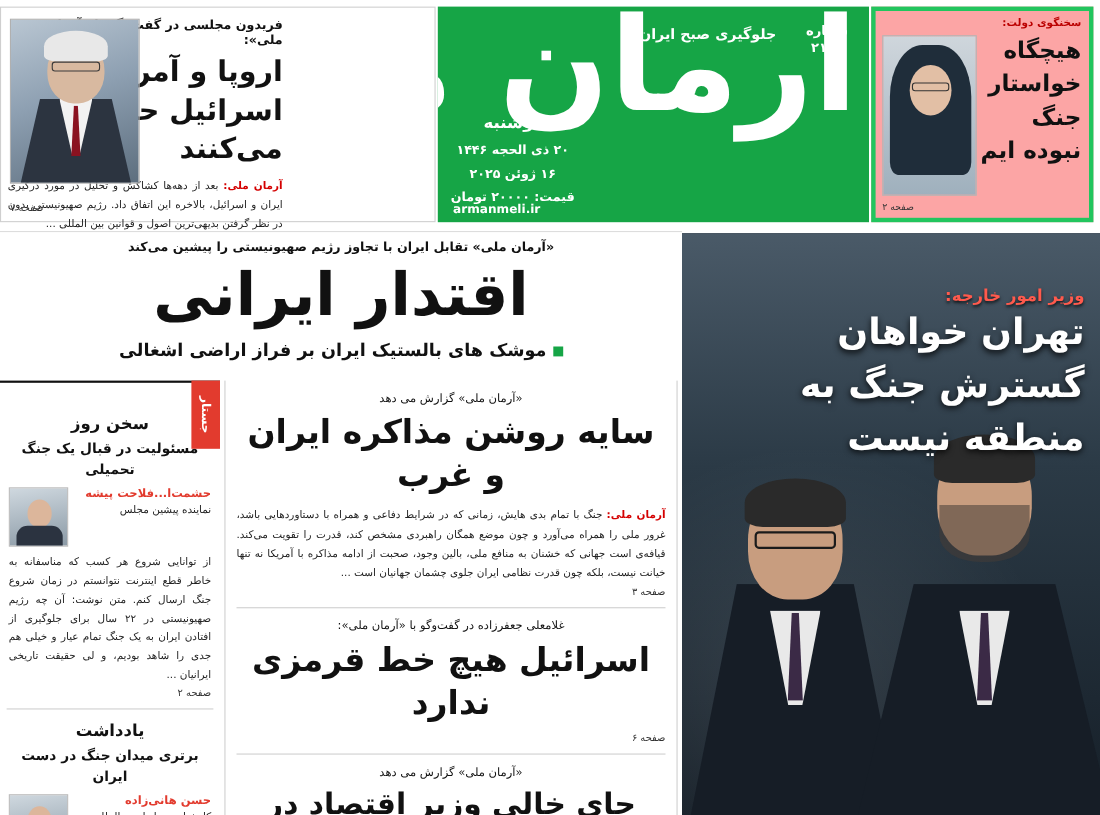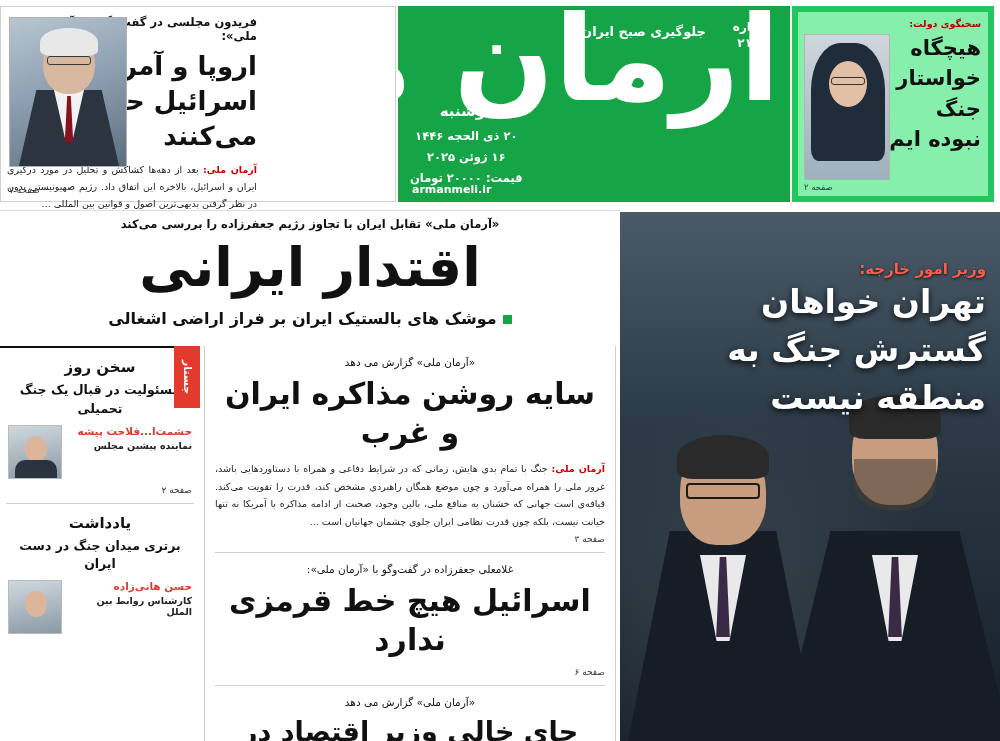--- a/index.html
+++ b/index.html
@@ -135,22 +135,22 @@
   .logo-panel .site {
     position: absolute; left: 14px; bottom: 6px;
     font-size: 11px; font-weight: bold;
     direction: ltr;
   }
 
   
   .teaser-right {
     position: absolute; left: 792px; top: 6px;
     width: 202px; height: 196px;
-    border: 6px solid #22c55e;
-    background: #86efac;
+    border: 4px solid #22c55e;
+    background: #fca5a5;
     padding: 5px;
   }
   .teaser-right .kicker {
     text-align: right; font-size: 9.5px; color: #b00;
     font-weight: bold; margin: 1px 2px 4px 0;
   }
   .teaser-right .headline {
     text-align: right; font-size: 21px; line-height: 1.45;
     font-weight: bold; color: #111; margin: 0 2px 0 0;
     width: 104px;
@@ -228,21 +228,21 @@
     line-height: 1.5; margin-bottom: 6px;
   }
   .side-item .authorbar {
     display: flex; align-items: flex-start; gap: 6px;
     margin-bottom: 6px;
   }
   .side-item .authorbar .meta { flex: 1; text-align: right; }
   .side-item .authorbar .name {
     font-size: 10.5px; font-weight: bold; color: #e23b2e; margin-bottom: 3px;
   }
-  .side-item .authorbar .role { font-size: 9.5px; color: #222; font-weight: bold; }
+  .side-item .authorbar .role { font-size: 9.5px; color: #222; }
   .side-item .avatar {
     width: 54px; height: 54px; border: 1px solid #bbb;
     background: linear-gradient(170deg,#cfd8df,#8b9aa6);
     position: relative; overflow: hidden; flex: 0 0 auto;
   }
   .side-item .avatar .f {
     position: absolute; left: 16px; top: 10px; width: 22px; height: 26px;
     border-radius: 50%; background: #dcb69b;
   }
   .side-item .avatar .b {
@@ -392,43 +392,44 @@
       <div class="photo">
         <div class="scarf"></div>
           <div class="face"></div>
           <div class="glasses"></div>
       </div>
       <div class="pagetag">صفحه ۲</div>
     </div>
   </div>
 
   <div class="lead-block">
-    <div class="overline">«آرمان ملی» تقابل ایران با تجاوز رژیم جعفرزاده را بررسی می‌کند</div>
+    <div class="overline">«آرمان ملی» تقابل ایران با تجاوز رژیم صهیونیستی را پیشین می‌کند</div>
     <div class="main-headline">اقتدار ایرانی</div>
     <div class="sub-headline">
       <span class="bullet"></span><span>موشک های بالستیک ایران بر فراز اراضی اشغالی</span>
     </div>
   </div>
 
   <div class="sidebar">
     <div class="tab">جستار</div>
 
-    <div class="side-item" style="padding-top:10px;">
+    <div class="side-item" style="padding-top:28px;">
       <div class="label">سخن روز</div>
       <div class="title">مسئولیت در قبال یک جنگ تحمیلی</div>
       <div class="authorbar">
         <div class="meta">
           <div class="name">حشمت‌ا...فلاحت پیشه</div>
           <div class="role">نماینده پیشین مجلس</div>
         </div>
         <div class="avatar">
             <div class="f"></div>
             <div class="b"></div>
           </div>
       </div>
+      <div class="body">از توانایی شروع هر کسب که مناسفانه به خاطر قطع اینترنت نتوانستم در زمان شروع جنگ ارسال کنم. متن نوشت: آن چه رژیم صهیونیستی در ۲۲ سال برای جلوگیری از افتادن ایران به یک جنگ تمام عیار و خیلی هم جدی را شاهد بودیم، و لی حقیقت تاریخی ایرانیان ...</div>
       <div class="pagetag">صفحه ۲</div>
     </div>
 
     <div class="side-divider"></div>
 
     <div class="side-item">
       <div class="label">یادداشت</div>
       <div class="title">برتری میدان جنگ در دست ایران</div>
       <div class="authorbar">
         <div class="meta">

